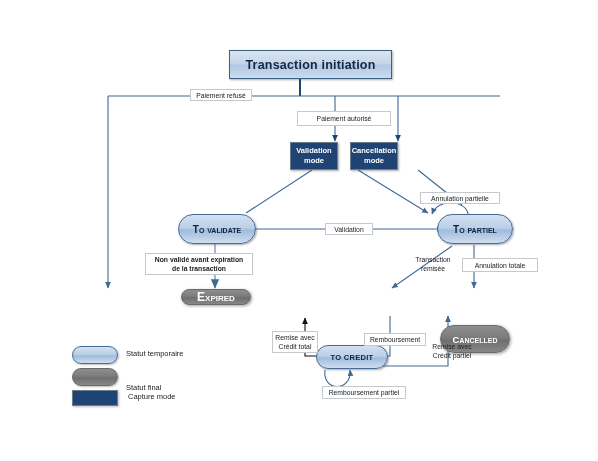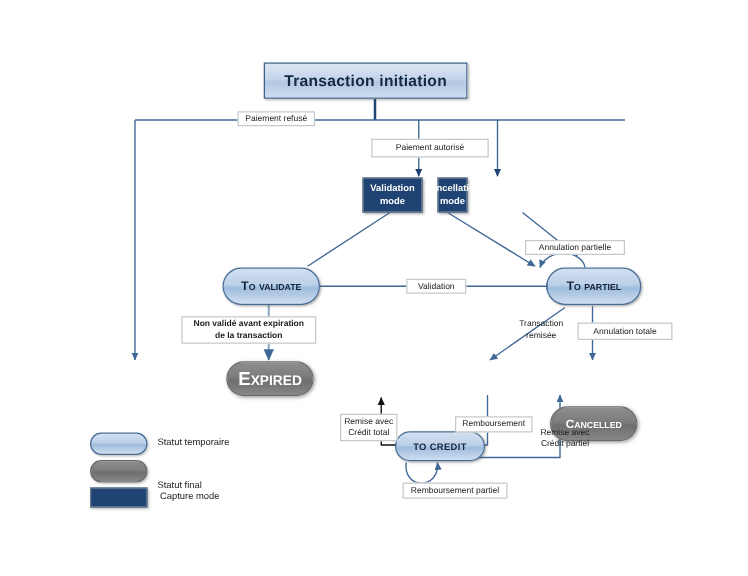--- a/index.html
+++ b/index.html
@@ -122,40 +122,40 @@
       <path d="M390,316 L390,356 L356,356" marker-end="url(#ar)"></path>
 
       <path d="M318,356 L305,356 L305,318" marker-end="url(#arB)" stroke="#111111"></path>
 
       <path d="M352,366 L448,366 L448,316" marker-end="url(#ar)"></path>
 
       <path d="M325,370 C322,392 352,392 350,370" marker-end="url(#ar)"></path>
     </g>
   </svg>
 
-  <div class="node title-box" style="left:211px;top:50px;width:163px;height:29px;">Transaction initiation</div>
+  <div class="node title-box" style="left:229px;top:50px;width:163px;height:29px;">Transaction initiation</div>
 
   <div class="node mode-box" style="left:290px;top:142px;width:48px;height:28px;">
     <span>Validation</span>
     <span>mode</span>
   </div>
 
-  <div class="node mode-box" style="left:350px;top:142px;width:24px;height:28px;">
+  <div class="node mode-box" style="left:350px;top:142px;width:48px;height:28px;">
     <span>Cancellation</span>
     <span>mode</span>
   </div>
 
   <div class="node pill-temp sc" style="left:178px;top:214px;width:78px;height:30px;font-size:10px;">To validate</div>
 
   <div class="node pill-temp sc" style="left:437px;top:214px;width:76px;height:30px;font-size:10px;">To partiel</div>
 
   <div class="node pill-temp" style="left:316px;top:345px;width:72px;height:24px;font-size:7.5px;letter-spacing:.3px;">TO CREDIT</div>
 
 
-  <div class="node pill-final" style="left:181px;top:289px;width:70px;height:28px;font-size:15px;">Expired</div>
+  <div class="node pill-final" style="left:181px;top:289px;width:70px;height:16px;font-size:12px;">Expired</div>
 
 
 
   <div class="node pill-final" style="left:440px;top:289px;width:70px;height:28px;font-size:9.5px;margin-top:36px;">Cancelled</div>
 
   <div class="elabel" style="left:190px;top:89px;width:62px;height:12px;">Paiement refusé</div>
 
   <div class="elabel" style="left:297px;top:111px;width:94px;height:15px;">Paiement autorisé</div>
 
   <div class="elabel" style="left:325px;top:223px;width:48px;height:12px;">Validation</div>

